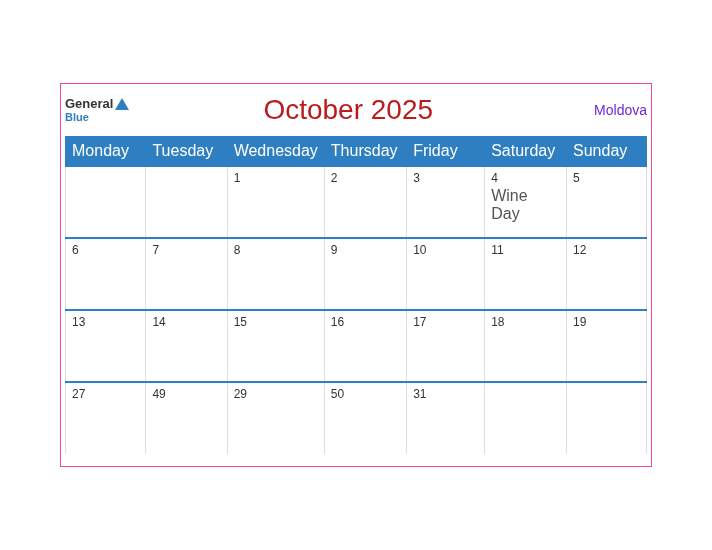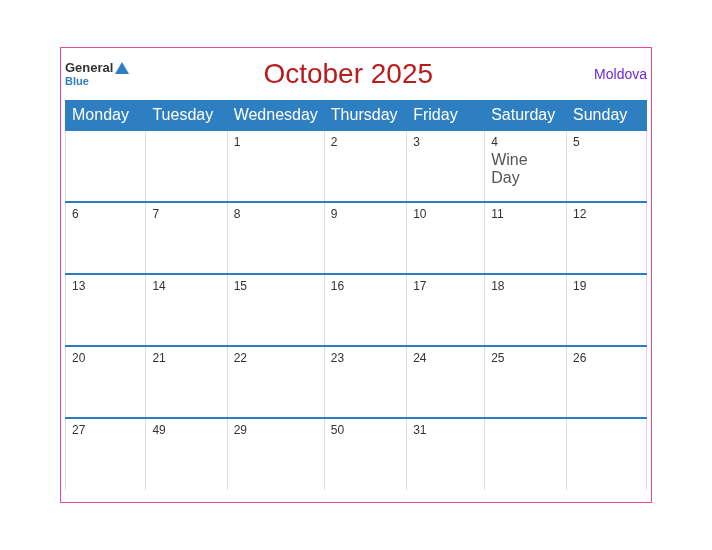--- a/index.html
+++ b/index.html
@@ -195,43 +195,20 @@
           </td>
           <td>
             <span class="day-number">18</span>
           </td>
           <td>
             <span class="day-number">19</span>
           </td>
         </tr>
         <tr>
           <td>
-            <span class="day-number">20</span>
-          </td>
-          <td>
-            <span class="day-number">21</span>
-          </td>
-          <td>
-            <span class="day-number">22</span>
-          </td>
-          <td>
-            <span class="day-number">23</span>
-          </td>
-          <td>
-            <span class="day-number">24</span>
-          </td>
-          <td>
-            <span class="day-number">25</span>
-          </td>
-          <td>
-            <span class="day-number">26</span>
-          </td>
-        </tr>
-        <tr>
-          <td>
             <span class="day-number">27</span>
           </td>
           <td>
             <span class="day-number">49</span>
           </td>
           <td>
             <span class="day-number">29</span>
           </td>
           <td>
             <span class="day-number">50</span>

